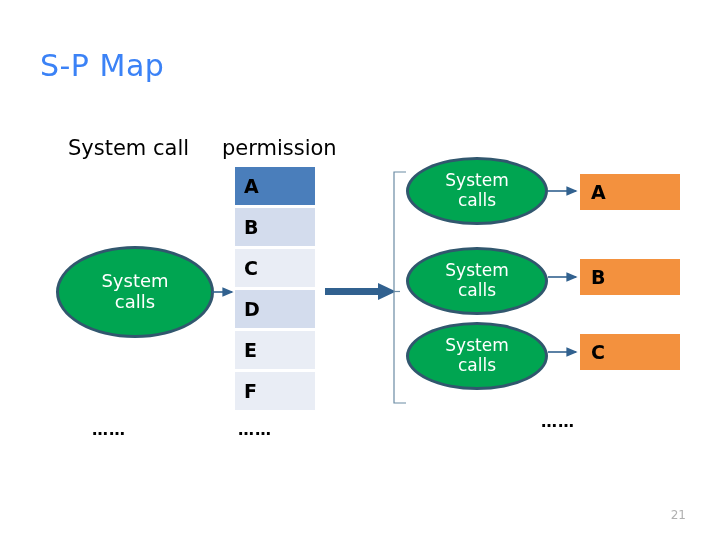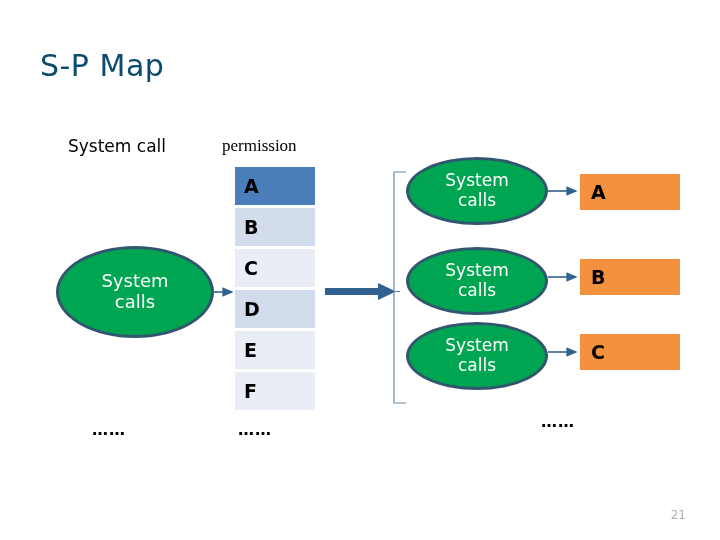--- a/index.html
+++ b/index.html
@@ -19,35 +19,35 @@
   }
 
   
   #slide-title {
     position: absolute;
     left: 40px;
     top: 48px;
     font-family: "DejaVu Sans", sans-serif;
     font-size: 30px;
     font-weight: 400;
-    color: #0c4a6e;
+    color: #3b82f6;
     letter-spacing: 0.5px;
     white-space: nowrap;
   }
 
   
   .col-header {
     position: absolute;
     font-family: "DejaVu Sans", sans-serif;
-    font-size: 17px;
+    font-size: 21px;
     color: #000000;
     white-space: nowrap;
   }
   #hdr-syscall { left: 68px; top: 136px; }
-  #hdr-permission { left: 222px; top: 136px; font-family: Liberation Serif, serif; }
+  #hdr-permission { left: 222px; top: 136px; }
 
   
   #perm-stack {
     position: absolute;
     left: 235px;
     top: 167px;
     width: 80px;
   }
   .perm-box {
     position: relative;

